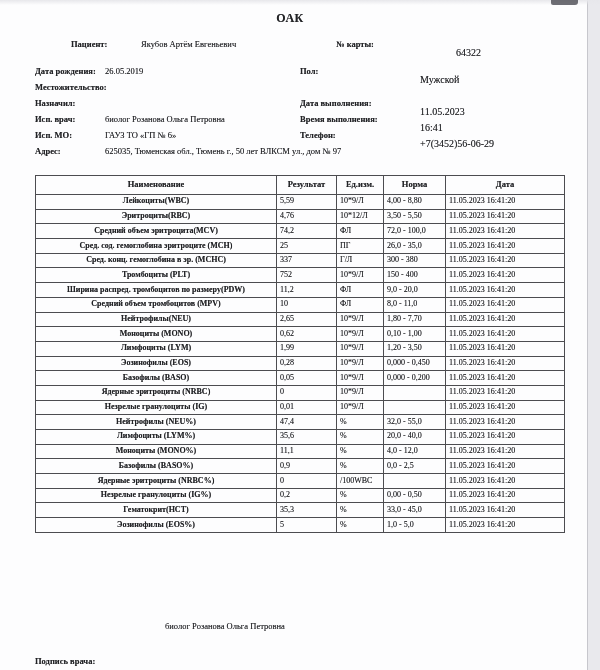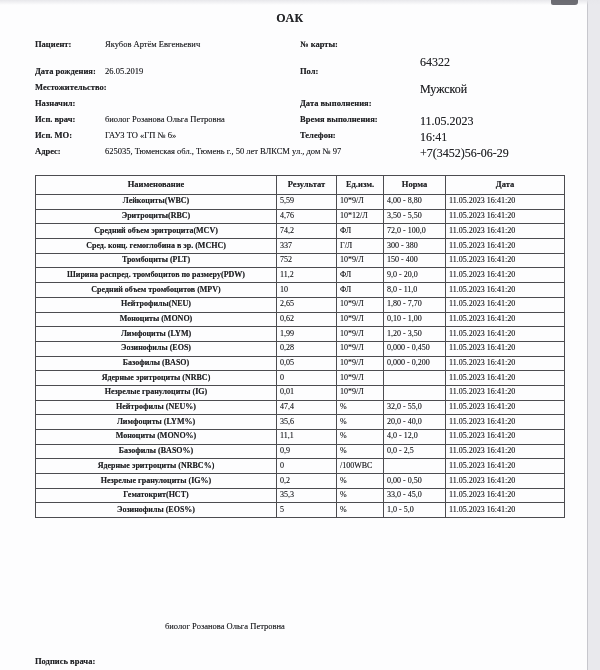--- a/index.html
+++ b/index.html
@@ -27,25 +27,25 @@
     background:#4b4b53; opacity:.8; border-radius:0 0 3px 2px;
   }
 
   .doc-title {
     position:absolute; top:11px; left:0; width:580px;
     text-align:center; font-weight:bold; font-size:12px; letter-spacing:.5px;
   }
 
   .info { position:absolute; top:39px; left:0; width:580px; }
   .info-row { position:relative; height:16px; }
-  .info-row.big-gap { margin-bottom:11px; }
+  .info-row.big-gap { margin-bottom:11px;margin-left:36px; }
   .info-row .l-label { position:absolute; left:35px; top:0; font-weight:bold; font-size:8.5px; }
   .info-row .l-value { position:absolute; left:105px; top:0; font-size:8.5px; }
   .info-row .r-label { position:absolute; left:300px; top:0; font-weight:bold; font-size:8.5px; }
-  .info-row .r-value { position:absolute; left:388px; top:16px; font-size:12px;padding-left:32px; }
+  .info-row .r-value { position:absolute; left:388px; top:8px; font-size:10px;padding-left:32px; }
 
   table.results {
     position:absolute; top:175px; left:35px; width:529px;
     border-collapse:collapse; table-layout:fixed;
     font-size:8px;
   }
   table.results th, table.results td {
     border:1px solid #4c4c50;
     padding:0 3px;
     line-height:1.1;
@@ -143,20 +143,27 @@
         <td class="date-cell">11.05.2023 16:41:20</td>
       </tr>
       <tr>
         <td class="name-cell">Средний объем эритроцита(MCV)</td>
         <td class="result-cell">74,2</td>
         <td class="unit-cell">ФЛ</td>
         <td class="norm-cell">72,0 - 100,0</td>
         <td class="date-cell">11.05.2023 16:41:20</td>
       </tr>
       <tr>
+        <td class="name-cell">Сред. сод. гемоглобина эритроците (MCH)</td>
+        <td class="result-cell">25</td>
+        <td class="unit-cell">ПГ</td>
+        <td class="norm-cell">26,0 - 35,0</td>
+        <td class="date-cell">11.05.2023 16:41:20</td>
+      </tr>
+      <tr>
         <td class="name-cell">Сред. конц. гемоглобина в эр. (MCHC)</td>
         <td class="result-cell">337</td>
         <td class="unit-cell">Г/Л</td>
         <td class="norm-cell">300 - 380</td>
         <td class="date-cell">11.05.2023 16:41:20</td>
       </tr>
       <tr>
         <td class="name-cell">Тромбоциты (PLT)</td>
         <td class="result-cell">752</td>
         <td class="unit-cell">10*9/Л</td>

